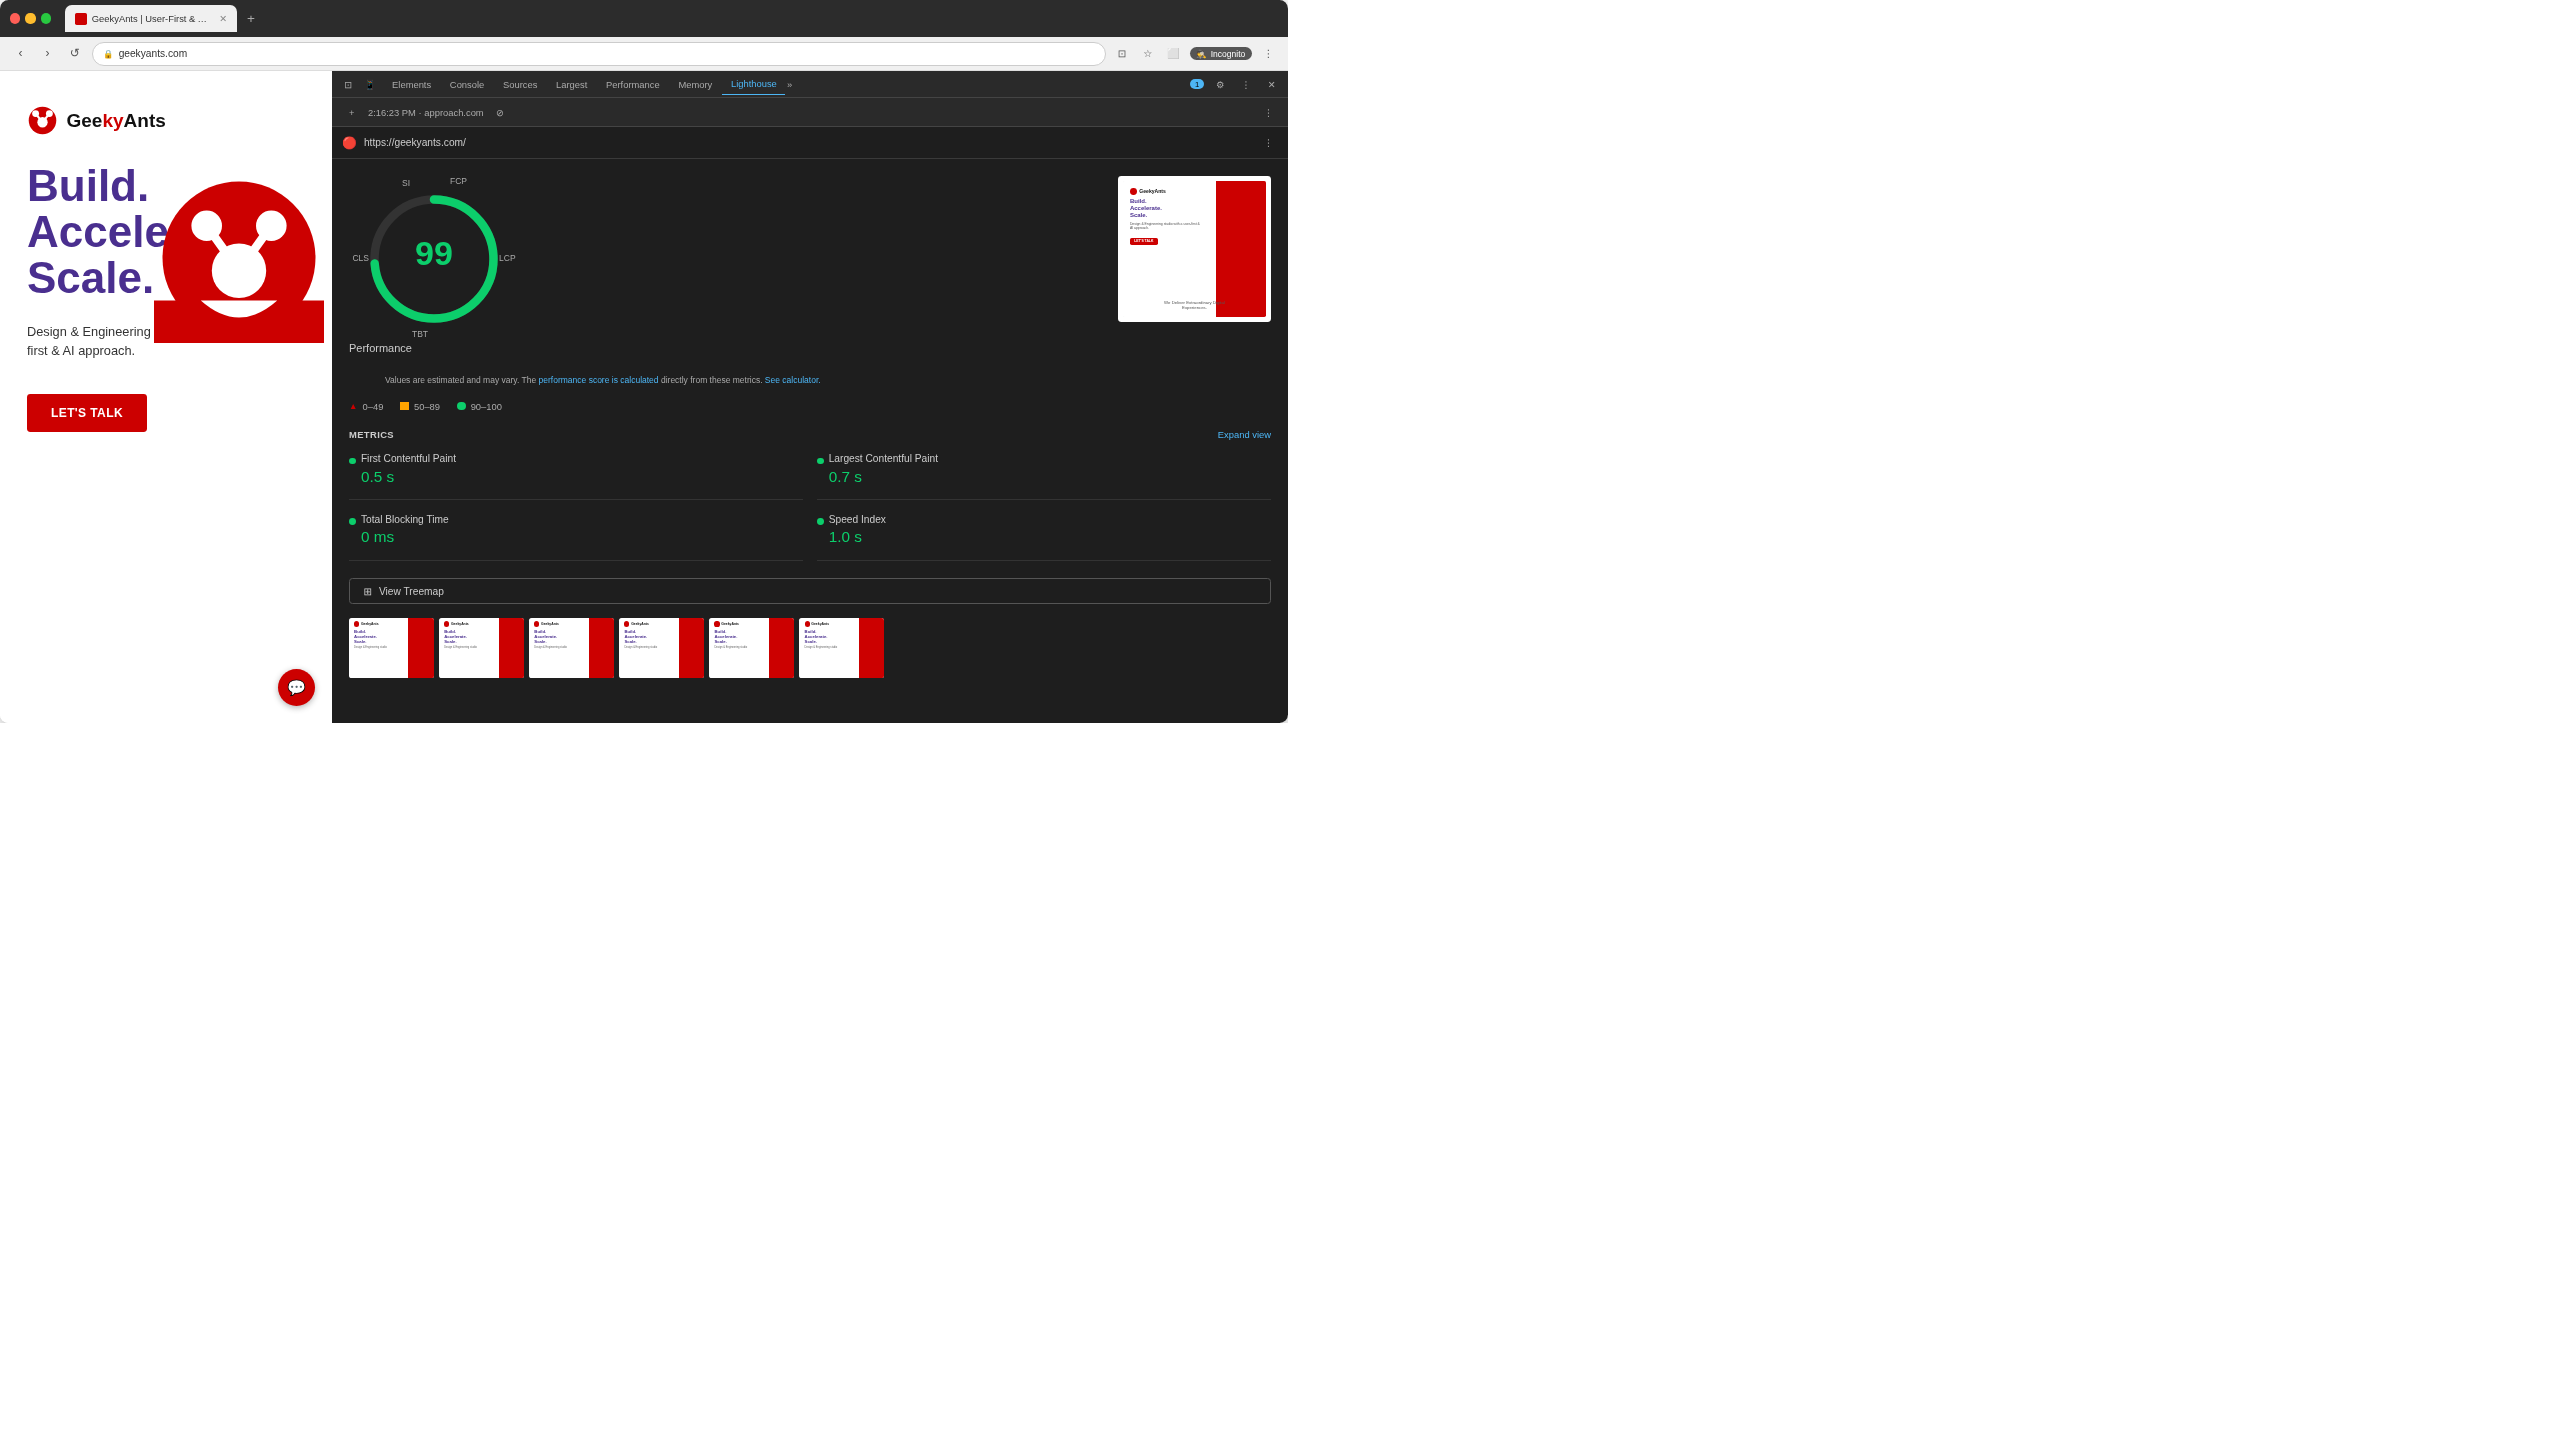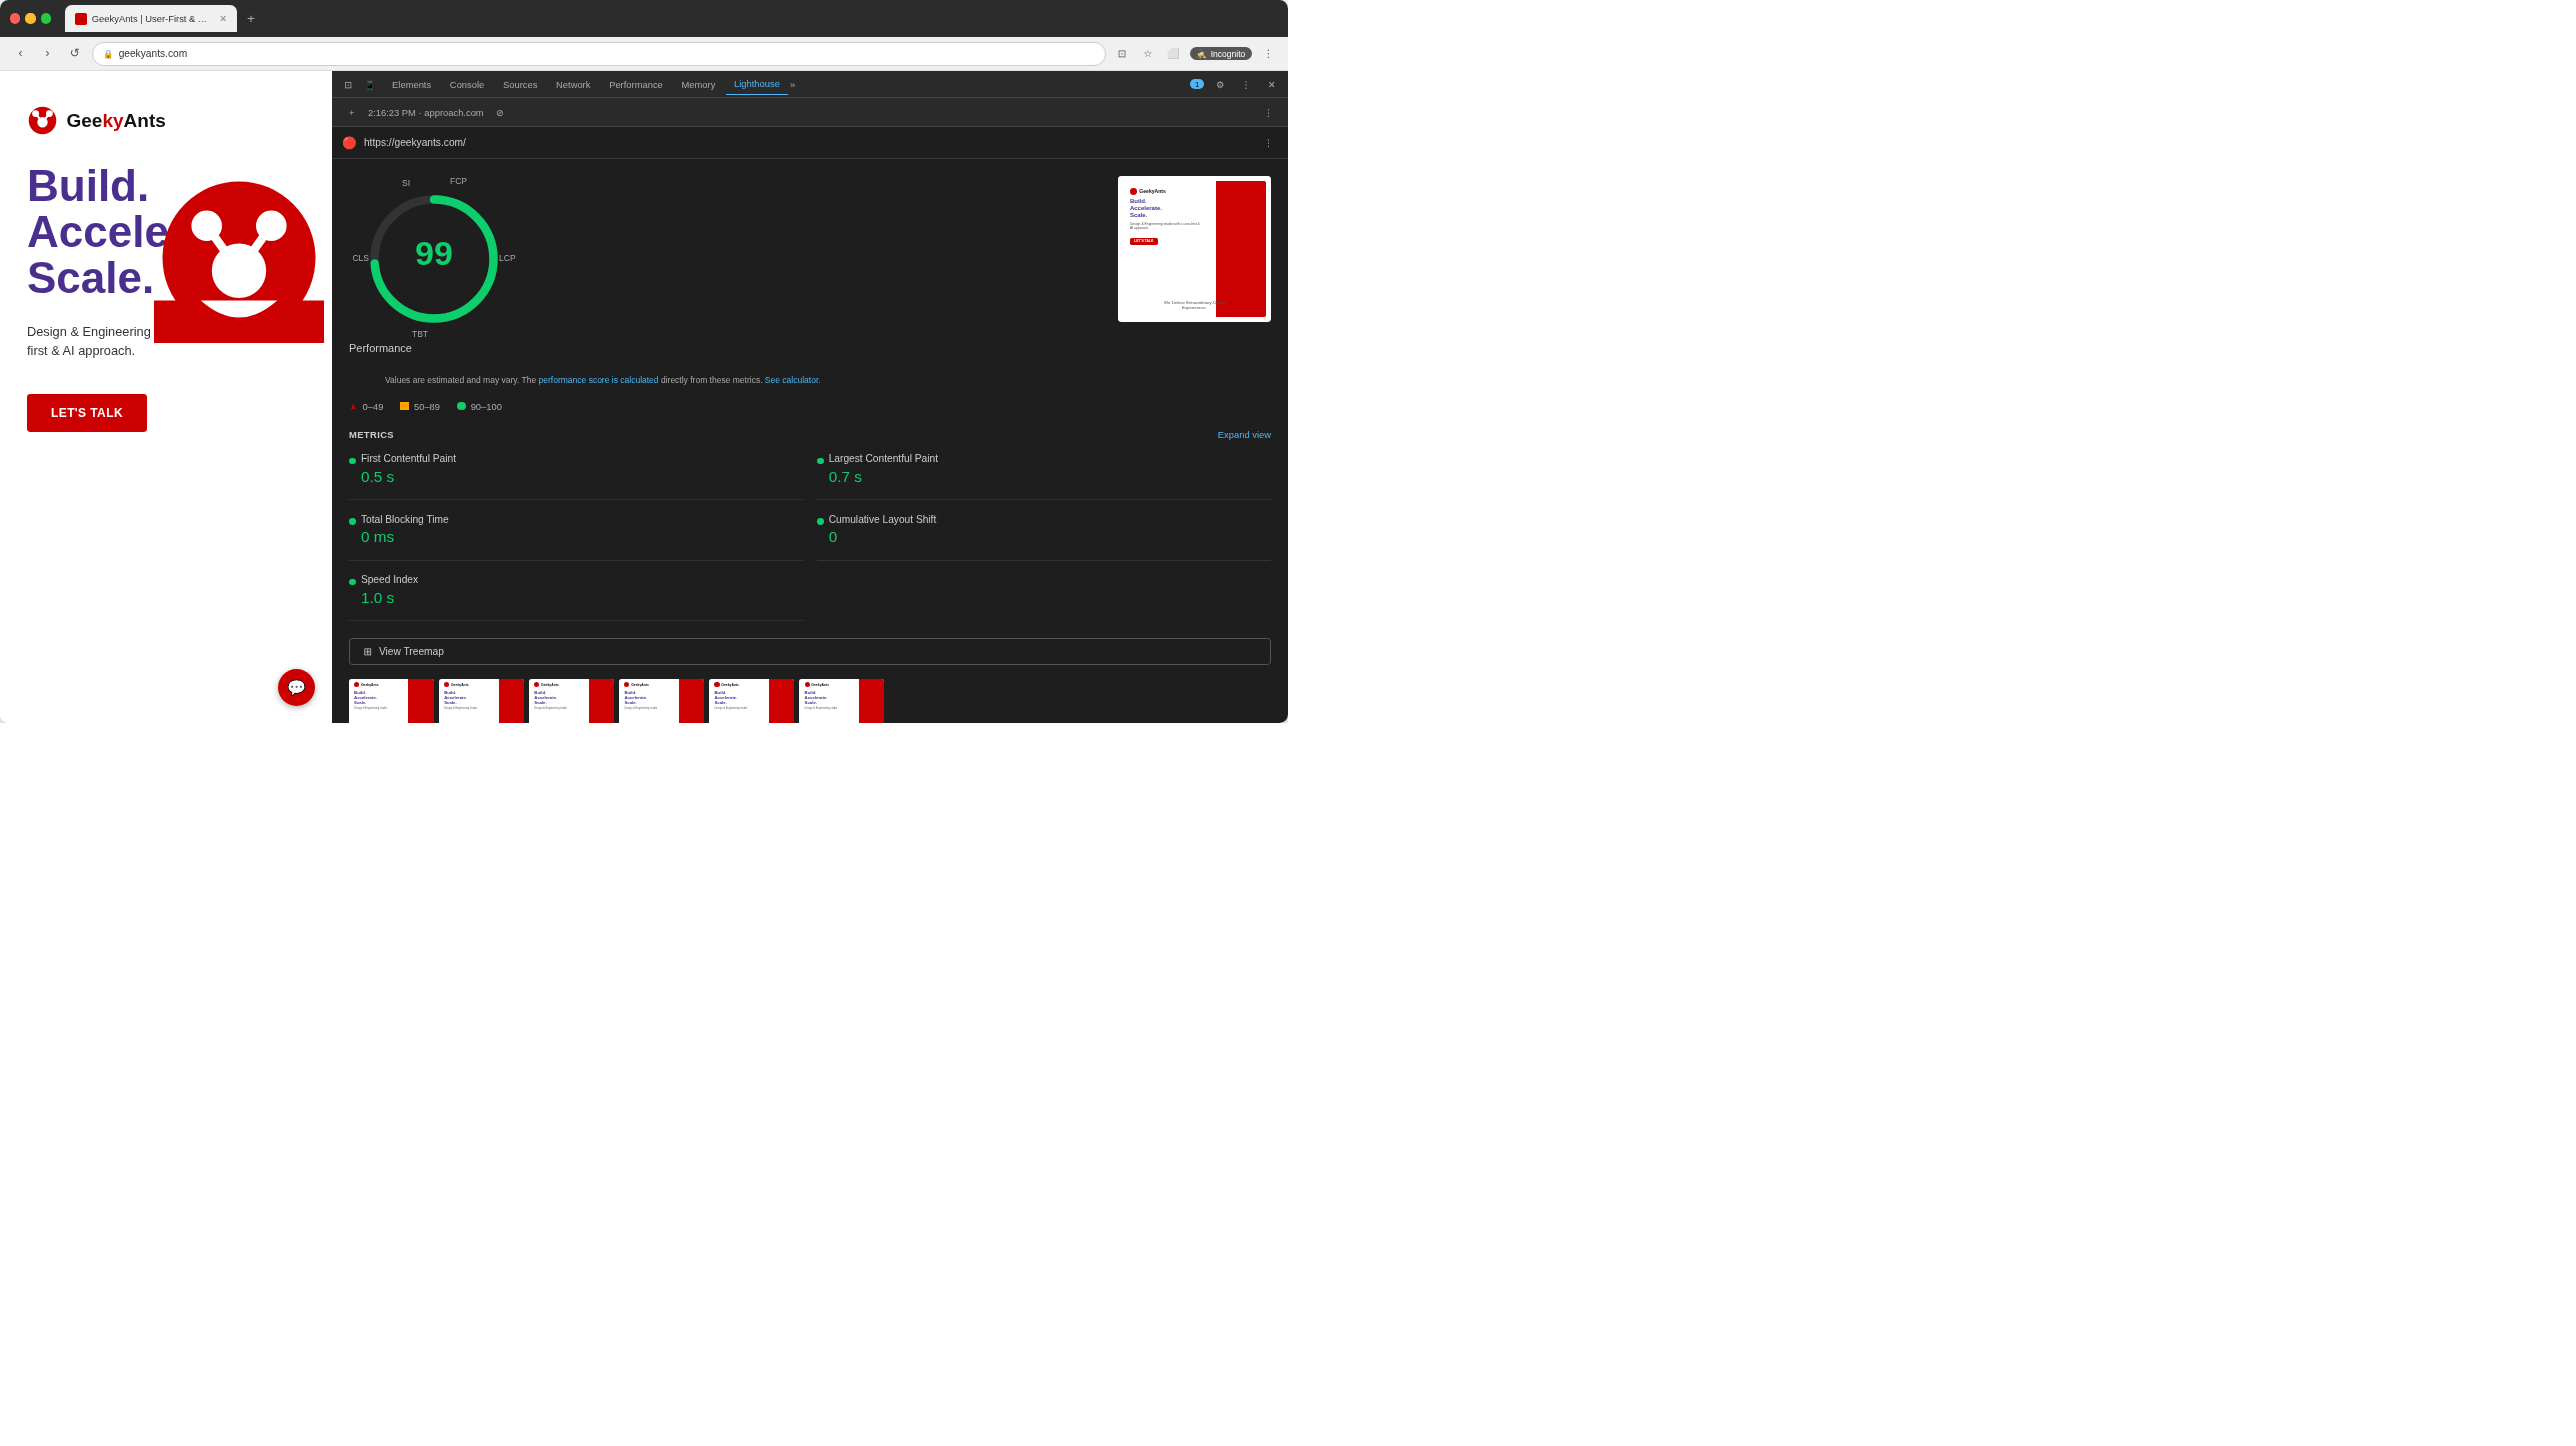--- a/index.html
+++ b/index.html
@@ -704,21 +704,21 @@
 
     <div class="devtools-panel">
 
       <div class="devtools-top-bar">
         <div class="dt-icon-btn">⊡</div>
         <div class="dt-icon-btn">📱</div>
         <div class="dt-tabs">
           <div class="dt-tab">Elements</div>
           <div class="dt-tab">Console</div>
           <div class="dt-tab">Sources</div>
-          <div class="dt-tab">Network</div>
+          <div class="dt-tab">Largest</div>
           <div class="dt-tab">Performance</div>
           <div class="dt-tab">Memory</div>
           <div class="dt-tab active">Lighthouse</div>
           <div class="dt-more">»</div>
         </div>
         <div class="dt-right-icons">
           <div class="badge">1</div>
           <div class="dt-icon-btn">⚙</div>
           <div class="dt-icon-btn">⋮</div>
           <div class="dt-icon-btn">✕</div>
@@ -829,27 +829,20 @@
             </div>
 
             <div class="metric-item">
               <div class="metric-name">
                 <span class="metric-dot"></span>
                 <span>Total Blocking Time</span>
               </div>
               <div class="metric-value">0 ms</div>
             </div>
 
-            <div class="metric-item">
-              <div class="metric-name">
-                <span class="metric-dot"></span>
-                <span>Cumulative Layout Shift</span>
-              </div>
-              <div class="metric-value">0</div>
-            </div>
 
             <div class="metric-item">
               <div class="metric-name">
                 <span class="metric-dot"></span>
                 <span>Speed Index</span>
               </div>
               <div class="metric-value">1.0 s</div>
             </div>
           </div>
         </div>

